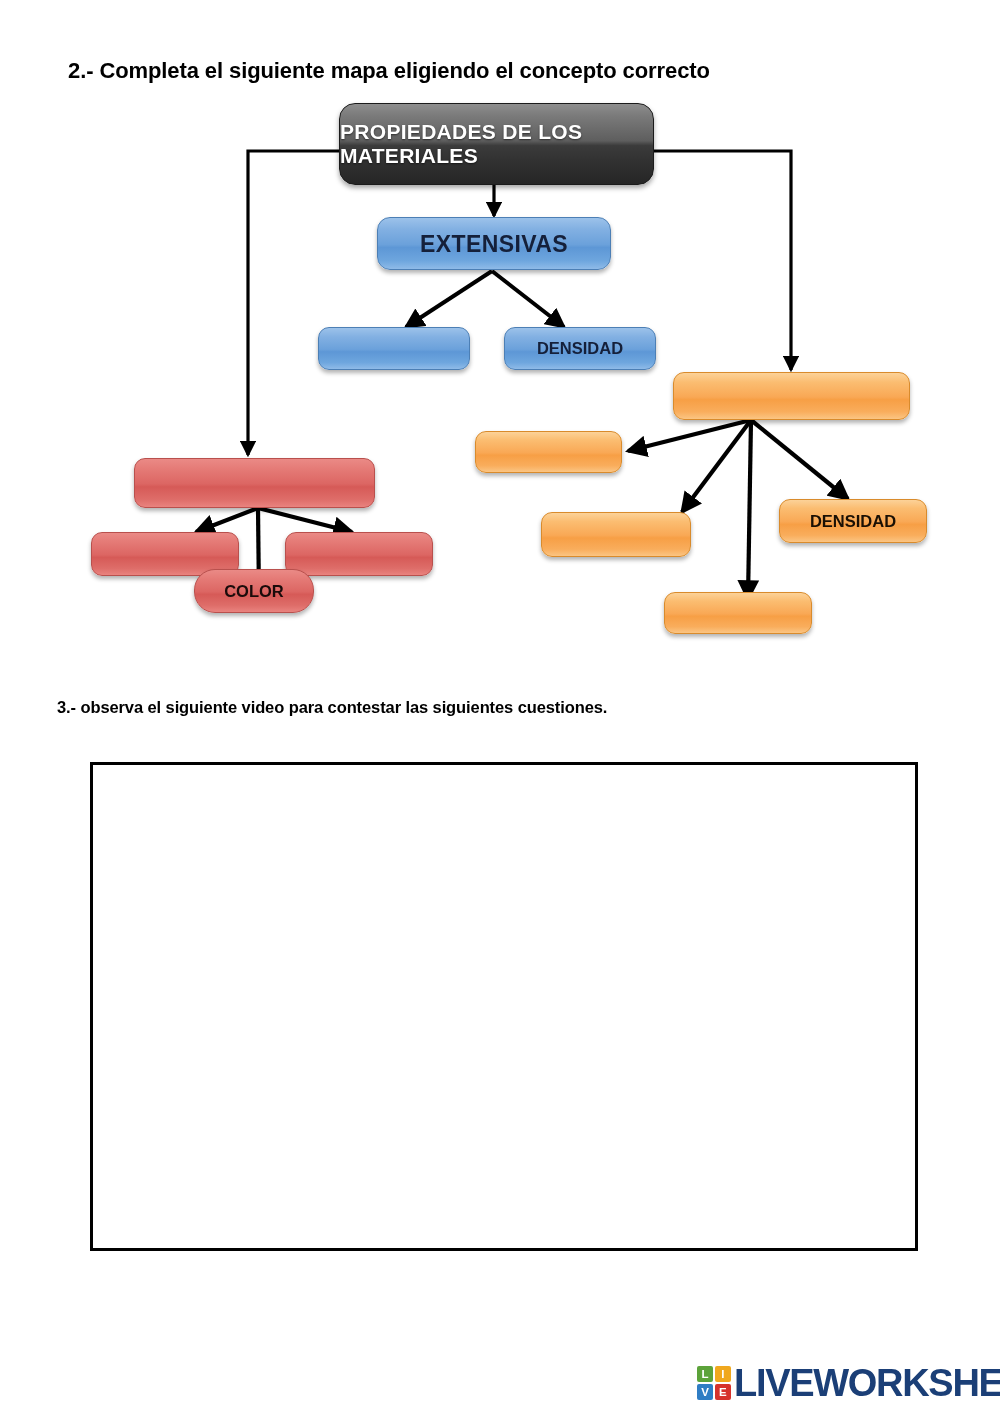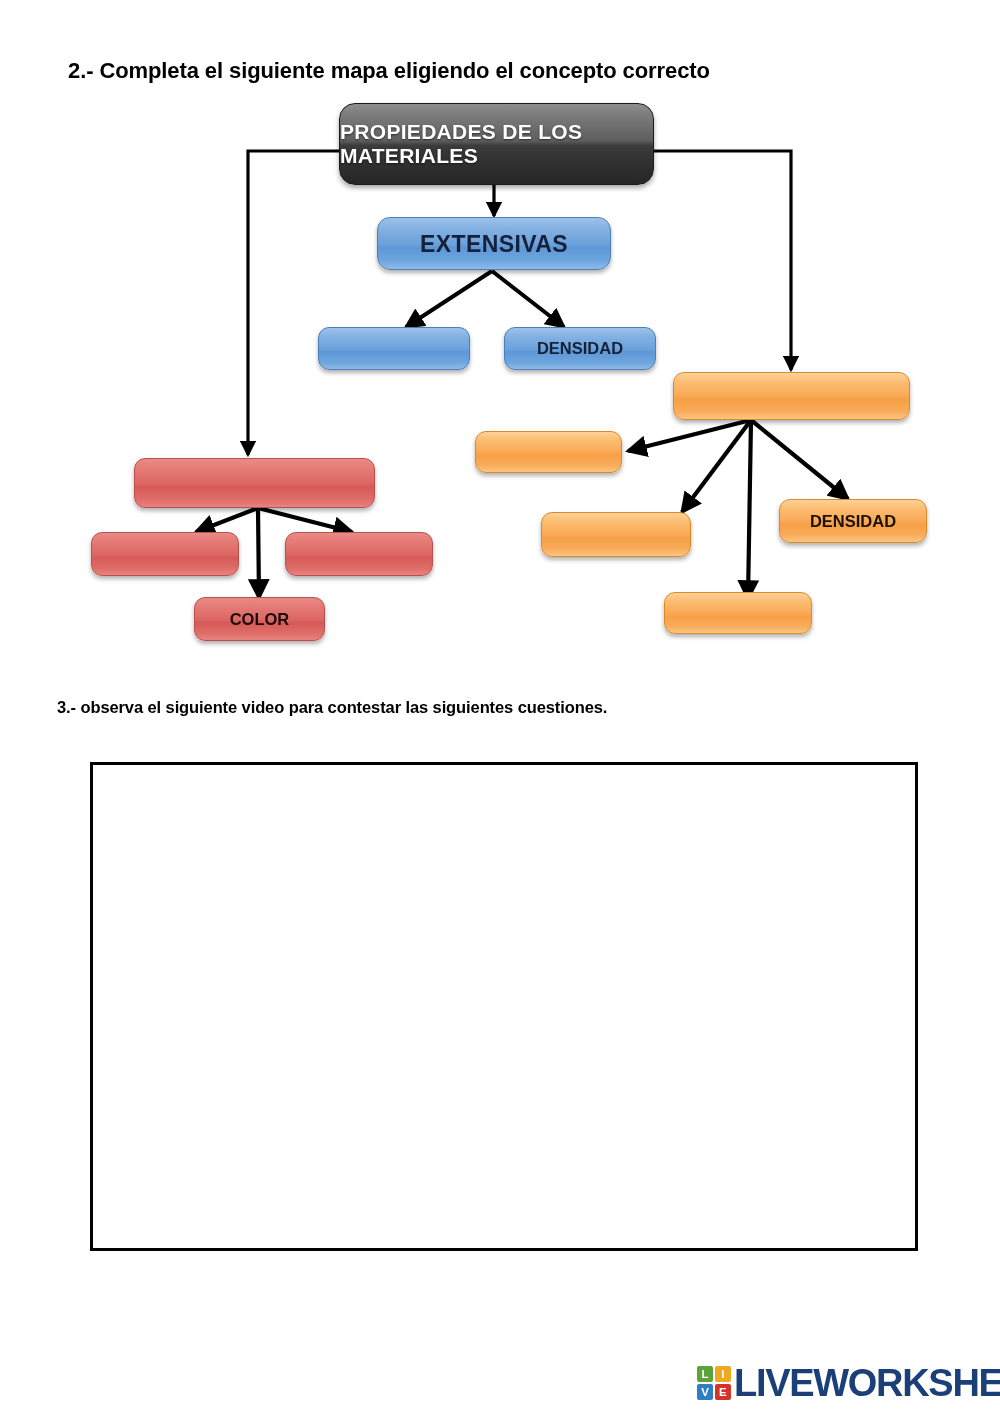--- a/index.html
+++ b/index.html
@@ -216,21 +216,21 @@
     <div class="node blue small" style="left:318px; top:232px; width:152px; height:43px;"></div>
 
     <div class="node blue small" style="left:504px; top:232px; width:152px; height:43px;">DENSIDAD</div>
 
     <div class="node red" style="left:134px; top:363px; width:241px; height:50px;"></div>
 
     <div class="node red" style="left:91px; top:437px; width:148px; height:44px;"></div>
 
     <div class="node red" style="left:285px; top:437px; width:148px; height:44px;"></div>
 
-    <div class="node red" style="left:194px; top:502px; width:131px; height:44px;">COLOR</div>
+    <div class="node red" style="left:194px; top:474px; width:120px; height:44px;border-radius:21px;">COLOR</div>
 
     <div class="node orange" style="left:673px; top:277px; width:237px; height:48px;"></div>
 
     <div class="node orange" style="left:475px; top:336px; width:147px; height:42px;"></div>
 
     <div class="node orange" style="left:541px; top:417px; width:150px; height:45px;"></div>
 
     <div class="node orange" style="left:664px; top:497px; width:148px; height:42px;"></div>
 
     <div class="node orange" style="left:779px; top:404px; width:148px; height:44px;">DENSIDAD</div>

